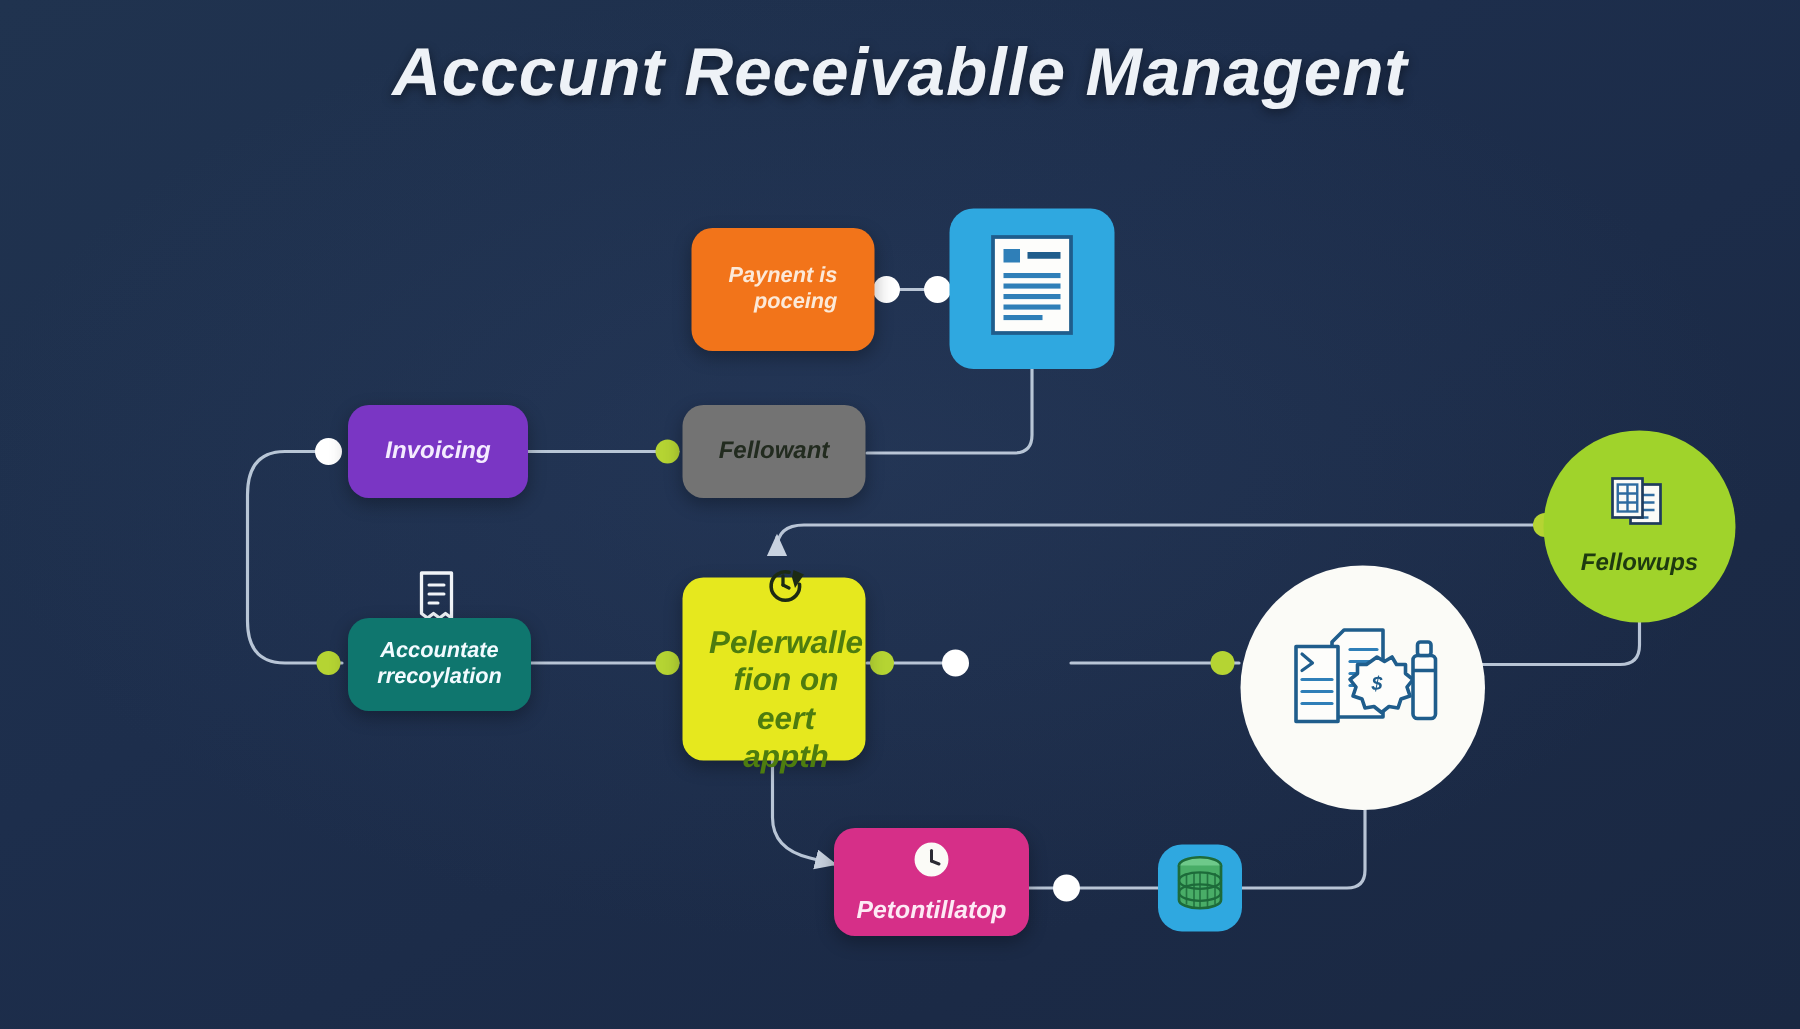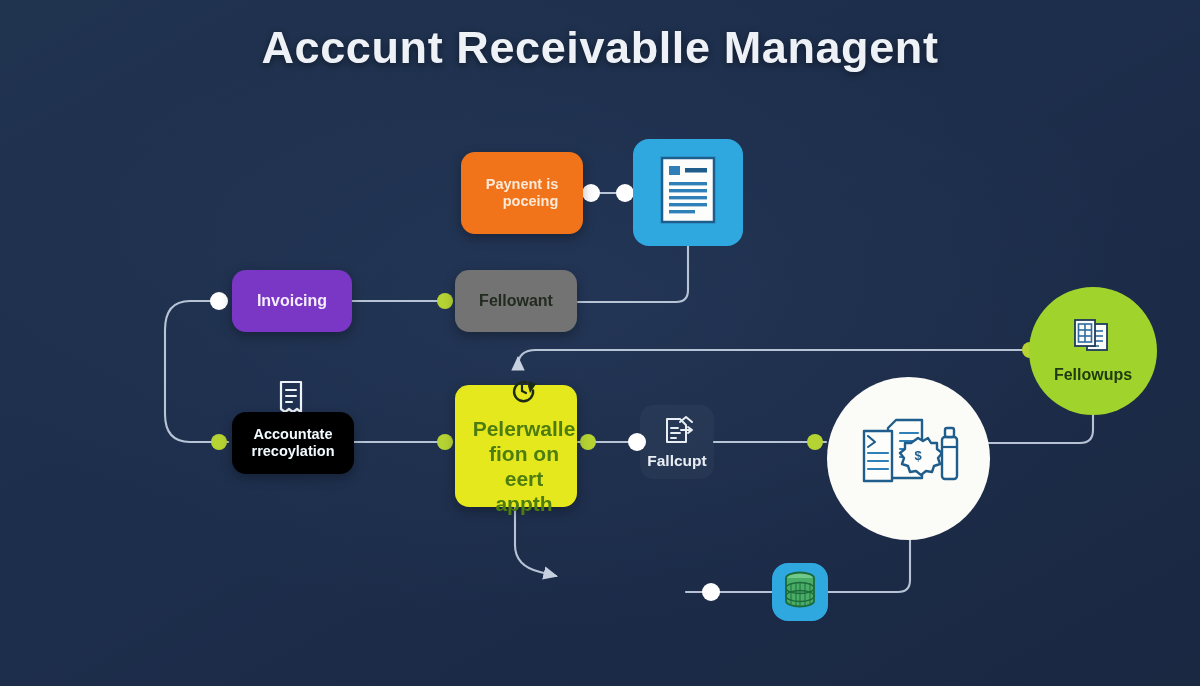--- a/index.html
+++ b/index.html
@@ -11,20 +11,21 @@
     font-family: "Liberation Sans", sans-serif;
   }
   #canvas {
     position: relative;
     width: 1200px;
     height: 686px;
     overflow: hidden;
     background:
       radial-gradient(ellipse 70% 60% at 50% 40%, #233characters 0%, transparent 70%),
       linear-gradient(145deg, #1e3050 0%, #1d2d4a 45%, #1b2a46 100%);
+    font-style: italic;
   }
   #bgfix {
     position: absolute;
     inset: 0;
     background: linear-gradient(150deg, #20334f 0%, #1d2e4c 40%, #1b2a46 75%, #1a2842 100%);
   }
   #vignette {
     position: absolute;
     inset: 0;
     background: radial-gradient(ellipse 80% 75% at 48% 45%, rgba(50,72,108,0.30) 0%, rgba(30,47,78,0.0) 62%);
@@ -72,21 +73,21 @@
     border-radius: 14px;
     box-shadow: 0 4px 12px rgba(0,0,0,0.30);
   }
   .circle { border-radius: 50%; }
   .rsq   { border-radius: 16px; }
 
   .n-orange  { background: #f2741a; color: #fce9d8; font-size: 14.5px; font-weight: 600; }
   .n-blue    { background: #2fa8e0; }
   .n-purple  { background: #7a36c4; color: #f4ecff; font-size: 16px; font-weight: 600; text-align: right; }
   .n-yellow  { background: #737373; color: #222b1f; font-size: 16px; font-weight: 700; }
-  .n-cyan    { background: #000000; color: #f2fbff; font-size: 14.5px; font-weight: 600; }
+  .n-cyan    { background: #0f766e; color: #f2fbff; font-size: 14.5px; font-weight: 600; }
   .n-yellow2 { background: #e6e81e; color: #4d7c0f; font-size: 21px; font-weight: 700; padding-left: 16px; }
   .n-green   { background: #a0d32b; color: #1e3a10; font-size: 16px; font-weight: 700; }
   .n-white   { background: #fbfbf7; }
   .n-pink    { background: #d62f88; color: #fdeaf5; font-size: 16.5px; font-weight: 600; }
   .n-smblue  { background: #2fa8e0; }
   .n-ghost   {
     background: rgba(255,255,255,0.035);
     border-radius: 14px;
     color: #e9eef5;
     font-size: 15.5px;
@@ -212,36 +213,20 @@
         <line x1="15" y1="9" x2="15" y2="15" stroke="#1c2a14" stroke-width="2.2" stroke-linecap="round"></line>
         <line x1="15" y1="15" x2="19" y2="17" stroke="#1c2a14" stroke-width="2.2" stroke-linecap="round"></line>
         <path d="M22,5 l7,3 l-6,9 l-2,-7 z" fill="#1c2a14"></path>
       </svg>
     </span>
     <span class="lbl">Pelerwalle
 fion on eert
 appth</span>
   </div>
 
-  <div class="node n-ghost" style="left:640px; top:405px; width:74px; height:74px; justify-content:flex-end; padding-bottom:8px;">
-    <span class="icon" style="margin-bottom:3px;">
-      <svg width="34" height="32" viewBox="0 0 34 32">
-        <path d="M7,6 h13 l6,6 v17 h-19 z" fill="none" stroke="#e9eef5" stroke-width="2" stroke-linejoin="round"></path>
-        <g stroke="#e9eef5" stroke-width="1.9" stroke-linecap="round">
-          <line x1="11" y1="15" x2="18" y2="15"></line>
-          <line x1="11" y1="20" x2="20" y2="20"></line>
-          <line x1="11" y1="25" x2="16" y2="25"></line>
-        </g>
-        <path d="M20,9 l6,-5 l6,5" fill="none" stroke="#e9eef5" stroke-width="2" stroke-linecap="round" stroke-linejoin="round"></path>
-        <path d="M21,17 h10" stroke="#e9eef5" stroke-width="2" stroke-linecap="round"></path>
-        <path d="M28,14 l4,3 l-4,3" fill="none" stroke="#e9eef5" stroke-width="2" stroke-linecap="round" stroke-linejoin="round"></path>
-      </svg>
-    </span>
-    <span class="lbl">Fallcupt</span>
-  </div>
 
   <div class="node circle n-green" style="left:1029px; top:287px; width:128px; height:128px;">
     <span class="icon inner-icon">
       <svg width="42" height="38" viewBox="0 0 42 38">
         <rect x="15" y="6" width="20" height="26" fill="#fbfbf7" stroke="#1f3b5c" stroke-width="1.8"></rect>
         <g stroke="#2f6ca0" stroke-width="1.6">
           <line x1="19" y1="13" x2="31" y2="13"></line>
           <line x1="19" y1="18" x2="31" y2="18"></line>
           <line x1="19" y1="23" x2="31" y2="23"></line>
           <line x1="19" y1="28" x2="27" y2="28"></line>
@@ -283,20 +268,31 @@
           <text x="0" y="5" font-family="Liberation Sans, sans-serif" font-size="13" font-weight="bold" fill="#1f5d8c" text-anchor="middle">$</text>
         </g>
 
         <rect x="86" y="22" width="15" height="42" rx="3" fill="#fdfdfb" stroke="#1f5d8c" stroke-width="2.4"></rect>
         <rect x="89" y="13" width="9" height="9" rx="2" fill="#fdfdfb" stroke="#1f5d8c" stroke-width="2.4"></rect>
         <line x1="86" y1="32" x2="101" y2="32" stroke="#1f5d8c" stroke-width="2.2"></line>
       </svg>
     </span>
   </div>
 
+  <div class="node rect n-pink" style="left:556px; top:552px; width:130px; height:72px;">
+    <span class="icon inner-icon">
+      <svg width="28" height="28" viewBox="0 0 28 28">
+        <circle cx="14" cy="14" r="12" fill="#fbfbf7"></circle>
+        <circle cx="14" cy="14" r="12" fill="none" stroke="#d62f88" stroke-width="1.4"></circle>
+        <line x1="14" y1="8" x2="14" y2="15" stroke="#2b2b33" stroke-width="2" stroke-linecap="round"></line>
+        <line x1="14" y1="15" x2="19" y2="17" stroke="#2b2b33" stroke-width="2" stroke-linecap="round"></line>
+      </svg>
+    </span>
+    <span class="lbl">Petontillatop</span>
+  </div>
 
   <div class="node rsq n-smblue" style="left:772px; top:563px; width:56px; height:58px;">
     <span class="icon">
       <svg width="38" height="40" viewBox="0 0 38 40">
         <ellipse cx="19" cy="8" rx="14" ry="5.5" fill="#6ec98a" stroke="#1d6b3a" stroke-width="1.8"></ellipse>
         <path d="M5,8 v23 a14,5.5 0 0 0 28,0 v-23" fill="#49ad67" stroke="#1d6b3a" stroke-width="1.8"></path>
         <ellipse cx="19" cy="18" rx="14" ry="5.5" fill="none" stroke="#1d6b3a" stroke-width="1.5"></ellipse>
         <ellipse cx="19" cy="26" rx="14" ry="5.5" fill="none" stroke="#1d6b3a" stroke-width="1.5"></ellipse>
         <g stroke="#1d6b3a" stroke-width="1.1" opacity="0.85">
           <line x1="10" y1="13" x2="10" y2="34"></line>

